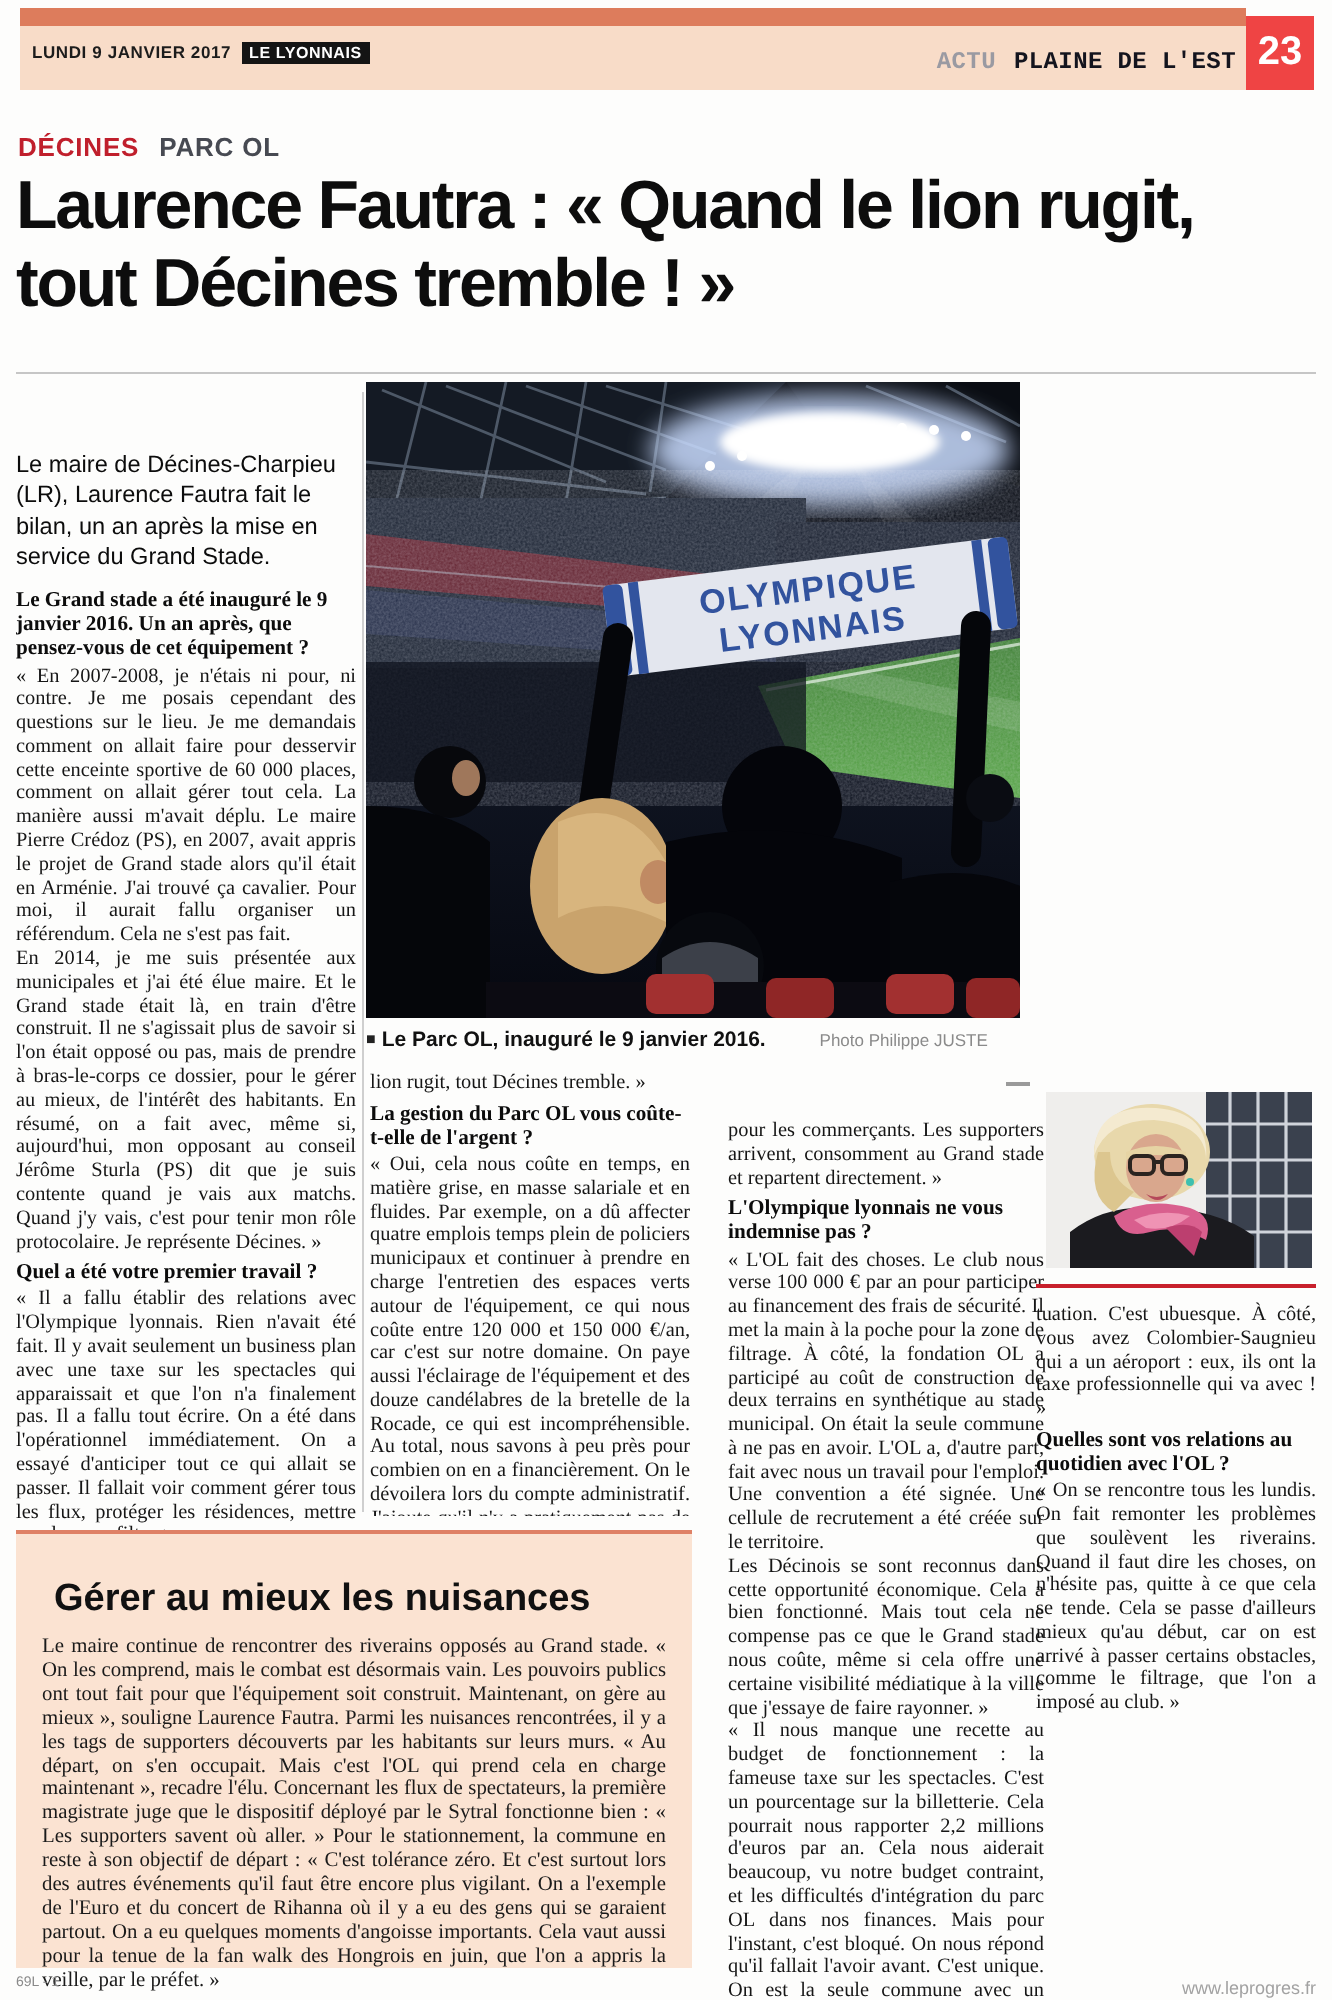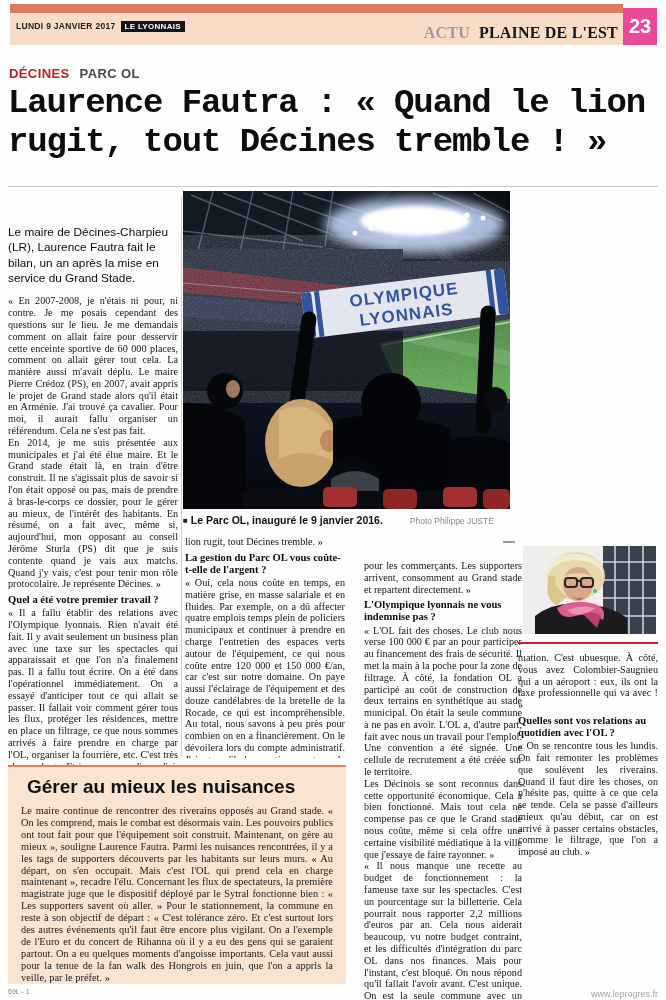--- a/index.html
+++ b/index.html
@@ -6,31 +6,31 @@
   body{
     width:666px;height:1000px;position:relative;background:#fdfdfc;
     font-family:"Liberation Serif", serif;color:#141414;overflow:hidden;
   }
   .abs{position:absolute;}
   
   #top-strip{left:10px;top:4px;width:613px;height:9px;background:#dd7c5c;}
   #top-band{left:10px;top:13px;width:613px;height:32px;background:#f8dcc8;}
   #date-line{left:16px;top:21px;font-family:"Liberation Sans",sans-serif;font-size:8.5px;font-weight:bold;color:#1c1c1c;letter-spacing:.3px;}
   #masthead-box{display:inline-block;background:#141414;color:#fff;padding:1px 4px;margin-left:5px;font-size:8px;}
-  #section-labels{right:48px;top:24px;font-family:Liberation Serif, serif;font-weight:bold;font-size:16px;letter-spacing:.2px;white-space:nowrap;}
+  #section-labels{right:48px;top:24px;font-family:Liberation Mono, monospace;font-weight:bold;font-size:12px;letter-spacing:.2px;white-space:nowrap;}
   #section-label{color:#9a9aa2;margin-right:9px;}
   #zone-label{color:#14141e;}
-  #page-box{left:623px;top:8px;width:34px;height:37px;background:#ec4899;color:#fff;
+  #page-box{left:623px;top:8px;width:34px;height:37px;background:#ef4444;color:#fff;
     font-family:"Liberation Sans",sans-serif;font-weight:bold;font-size:20px;
     display:flex;align-items:center;justify-content:center;}
   
   #kicker{left:9px;top:66px;font-family:"Liberation Sans",sans-serif;font-weight:bold;font-size:13px;letter-spacing:.4px;}
   #kicker-location{color:#c01f2c;margin-right:10px;}
   #kicker-topic{color:#474a52;}
-  #headline{left:8px;top:84px;width:640px;font-family:Liberation Mono, monospace;
+  #headline{left:8px;top:84px;width:640px;font-family:Liberation Sans, sans-serif;
     font-weight:bold;font-size:34px;line-height:1.16;letter-spacing:-1.1px;color:#0d0d0d;}
   #headline-rule{left:8px;top:186px;width:650px;height:1px;background:#c6c6c6;}
   
   .vrule{width:1px;background:#cfcfcf;}
   .newscol{overflow:hidden;}
   .standfirst{font-family:"Liberation Sans",sans-serif;font-size:11.8px;line-height:1.3;color:#0c0c0c;margin:0 0 9px 0;}
   .qhead{font-weight:bold;font-size:10.6px;line-height:1.14;margin:4px 0 1px 0;color:#0c0c0c;}
   .bodyp{font-size:10.2px;line-height:11.8px;text-align:justify;margin:0;color:#161616;}
   #col1{left:8px;top:196px;width:170px;height:562px;margin-top:29px;}
   #vrule1{left:181px;top:196px;height:560px;}
@@ -44,21 +44,21 @@
   .cap-credit{font-weight:normal;color:#8a8a8a;font-size:8.5px;margin-left:24px;}
   #col-dash{left:503px;top:541px;width:12px;height:2px;background:#9a9a9a;}
   
   #portrait-photo{left:523px;top:546px;width:133px;height:88px;background:#e9e9eb;}
   #col4{left:518px;top:642px;width:140px;}
   .pullquote{font-size:13.5px;line-height:16.5px;color:#101010;margin:0 0 6px 0;}
   .qmark{color:#c8202c;font-weight:bold;font-size:19px;line-height:0;}
   .attribution{font-family:"Liberation Sans",sans-serif;font-weight:bold;font-size:9.5px;color:#c8202c;line-height:1.25;margin:2px 0 5px 0;}
   .red-rule{height:2px;background:#c8202c;border:0;margin:0 0 8px 0;}
   
-  #nuisances-box{left:8px;top:765px;width:338px;height:219px;background:#fbe3d2;border-top:2px solid #df8166;box-sizing:border-box;padding:9px 13px 8px 13px;}
+  #nuisances-box{left:8px;top:765px;width:338px;height:219px;background:#fbe3d2;border-top:2px solid #df8166;box-sizing:border-box;padding:22px 13px 8px 13px;}
   #nuisances-title{font-family:"Liberation Sans",sans-serif;font-weight:bold;font-size:19px;color:#111;margin:0 0 7px 6px;}
   #nuisances-text{font-size:10.4px;line-height:11.9px;text-align:justify;margin:0;color:#1a1a1a;}
   
   #footer-left{left:8px;top:988px;font-family:"Liberation Sans",sans-serif;font-size:7px;color:#8a8a8a;}
   #footer-right{right:8px;top:989px;font-family:"Liberation Sans",sans-serif;font-size:9px;color:#a2a2a2;text-align:center;}
 </style>
 </head>
 <body>
 
 <div class="abs" id="top-strip"></div>
@@ -72,20 +72,21 @@
 <div class="abs" id="page-box">23</div>
 
 <div class="abs" id="kicker">
   <span id="kicker-location">DÉCINES</span><span id="kicker-topic">PARC OL</span>
 </div>
 <h1 class="abs" id="headline" style="margin:0">Laurence Fautra : « Quand le lion rugit, tout Décines tremble ! »</h1>
 <div class="abs" id="headline-rule"></div>
 
 <div class="abs newscol" id="col1">
   <p class="standfirst">Le maire de Décines-Charpieu (LR), Laurence Fautra fait le bilan, un an après la mise en service du Grand Stade.</p>
+  <p class="qhead">Le Grand stade a été inauguré le 9 janvier 2016. Un an après, que pensez-vous de cet équipement ?</p>
   <p class="bodyp">« En 2007-2008, je n'étais ni pour, ni contre. Je me posais cependant des questions sur le lieu. Je me demandais comment on allait faire pour desservir cette enceinte sportive de 60 000 places, comment on allait gérer tout cela. La manière aussi m'avait déplu. Le maire Pierre Crédoz (PS), en 2007, avait appris le projet de Grand stade alors qu'il était en Arménie. J'ai trouvé ça cavalier. Pour moi, il aurait fallu organiser un référendum. Cela ne s'est pas fait.</p>
   <p class="bodyp">En 2014, je me suis présentée aux municipales et j'ai été élue maire. Et le Grand stade était là, en train d'être construit. Il ne s'agissait plus de savoir si l'on était opposé ou pas, mais de prendre à bras-le-corps ce dossier, pour le gérer au mieux, de l'intérêt des habitants. En résumé, on a fait avec, même si, aujourd'hui, mon opposant au conseil Jérôme Sturla (PS) dit que je suis contente quand je vais aux matchs. Quand j'y vais, c'est pour tenir mon rôle protocolaire. Je représente Décines. »</p>
   <p class="qhead">Quel a été votre premier travail ?</p>
   <p class="bodyp">« Il a fallu établir des relations avec l'Olympique lyonnais. Rien n'avait été fait. Il y avait seulement un business plan avec une taxe sur les spectacles qui apparaissait et que l'on n'a finalement pas. Il a fallu tout écrire. On a été dans l'opérationnel immédiatement. On a essayé d'anticiper tout ce qui allait se passer. Il fallait voir comment gérer tous les flux, protéger les résidences, mettre en place un filtrage, ce que nous sommes arrivés à faire prendre en charge par l'OL, organiser la fourrière, etc. C'est très chronophage. Et je peux vous dire qu'ici, quand le</p>
 </div>
 <div class="abs vrule" id="vrule1"></div>
 
 <div class="abs" id="stadium-photo">
 <svg width="327" height="318" viewBox="0 0 327 318" xmlns="http://www.w3.org/2000/svg">
   <defs>

